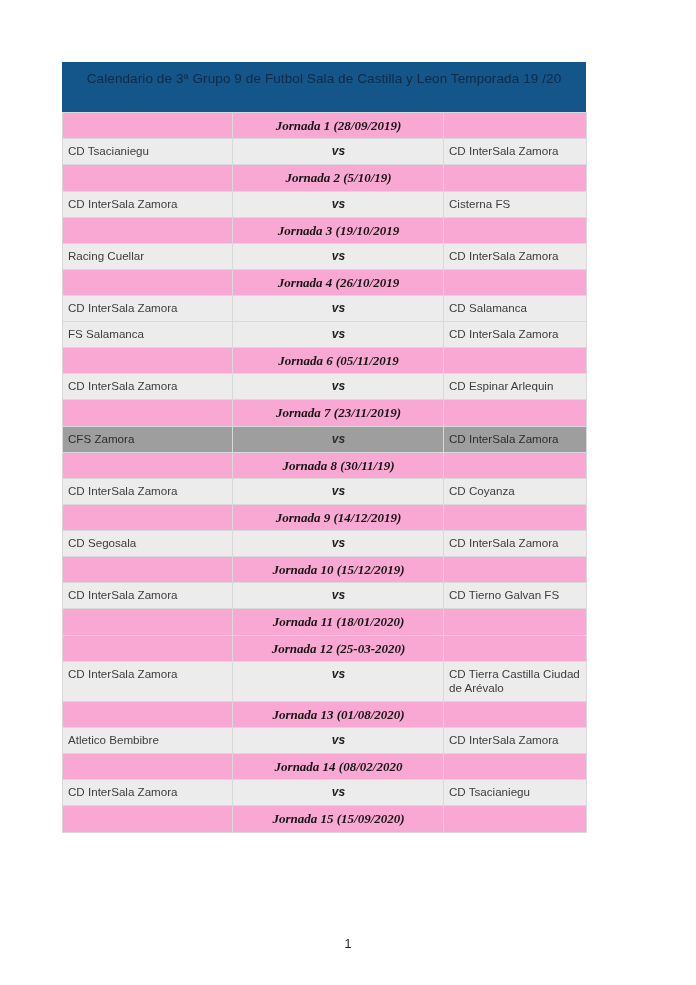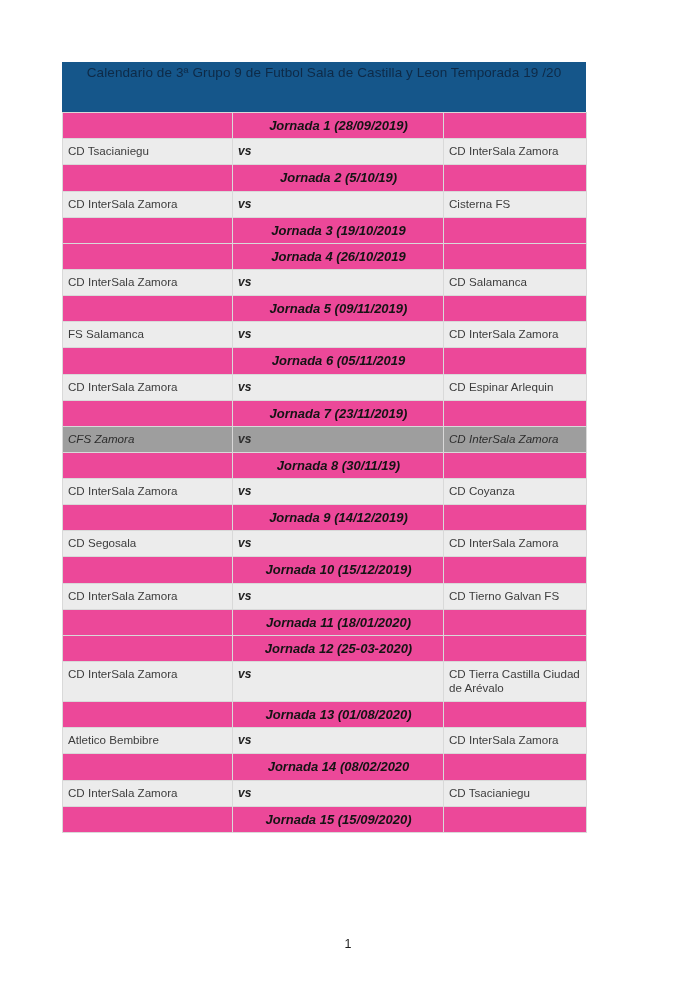--- a/index.html
+++ b/index.html
@@ -12,48 +12,48 @@
     --strong-text:#141414;
   }
   html,body{margin:0;padding:0;}
   body{
     width:696px;height:985px;background:#ffffff;position:relative;
     font-family:"Liberation Sans", sans-serif;overflow:hidden;
   }
   .banner{
     position:absolute;left:62px;top:62px;width:524px;height:50px;
     background:var(--header-bg);box-sizing:border-box;text-align:center;
-    padding-top:1px;
+    padding-top:7px;
   }
   .banner .title{
     color:var(--header-text);font-size:13.5px;letter-spacing:.1px;
   }
   table.cal{
     position:absolute;left:62px;top:112px;width:524px;
     border-collapse:collapse;table-layout:fixed;
   }
   col.c1{width:170px;}
   col.c2{width:211px;}
   col.c3{width:143px;}
   td{
     border:1px solid var(--border);
     font-size:12px;color:var(--body-text);
     padding:5px 4px 4px 5px;vertical-align:top;
     height:26px;box-sizing:border-box;line-height:1.25;
     overflow:hidden;
   }
-  tr.jornada-row td{background:#ec4899;}
+  tr.jornada-row td{background:#f9a8d4;font-family:Liberation Serif, serif;}
   td.jornada-cell{
     text-align:center;font-weight:bold;font-style:italic;
     color:var(--strong-text);font-size:13px;
   }
   tr.match-row td{background:var(--match-row-bg);}
-  tr.match-row.highlight td{background:var(--highlight-row-bg);color:#2d2d2d;font-style:italic;}
+  tr.match-row.highlight td{background:var(--highlight-row-bg);color:#2d2d2d;}
   td.vs-cell{
-    font-weight:bold;font-style:italic;
+    text-align:center;font-weight:bold;font-style:italic;
     color:#1d1d1d;font-size:12px;
   }
   td.team-cell{font-size:11.6px;}
   tr.match-row.tall td{height:40px;}
   .page-number{
     position:absolute;left:0;top:937px;width:696px;text-align:center;
     font-size:12.5px;color:#1d1d1d;
   }
 </style>
 </head>
@@ -108,47 +108,51 @@
     </td>
   </tr>
 
   <tr class="jornada-row">
     <td></td>
     <td class="jornada-cell">
       <span>Jornada 3 (19/10/2019</span>
     </td>
     <td></td>
   </tr>
+  <tr class="match-row">
+    <td class="team-cell">
+      <span>Racing Cuellar</span>
+    </td>
+    <td class="vs-cell">
+      <span>vs</span>
+    </td>
+    <td class="team-cell">
+      <span>CD InterSala Zamora</span>
+    </td>
+  </tr>
 
   <tr class="jornada-row">
     <td></td>
     <td class="jornada-cell">
       <span>Jornada 4 (26/10/2019</span>
     </td>
     <td></td>
   </tr>
   <tr class="match-row">
     <td class="team-cell">
       <span>CD InterSala Zamora</span>
     </td>
     <td class="vs-cell">
       <span>vs</span>
     </td>
     <td class="team-cell">
       <span>CD Salamanca</span>
     </td>
   </tr>
 
-  <tr class="jornada-row">
-    <td></td>
-    <td class="jornada-cell">
-      <span>Jornada 5 (09/11/2019)</span>
-    </td>
-    <td></td>
-  </tr>
   <tr class="match-row">
     <td class="team-cell">
       <span>FS Salamanca</span>
     </td>
     <td class="vs-cell">
       <span>vs</span>
     </td>
     <td class="team-cell">
       <span>CD InterSala Zamora</span>
     </td>

